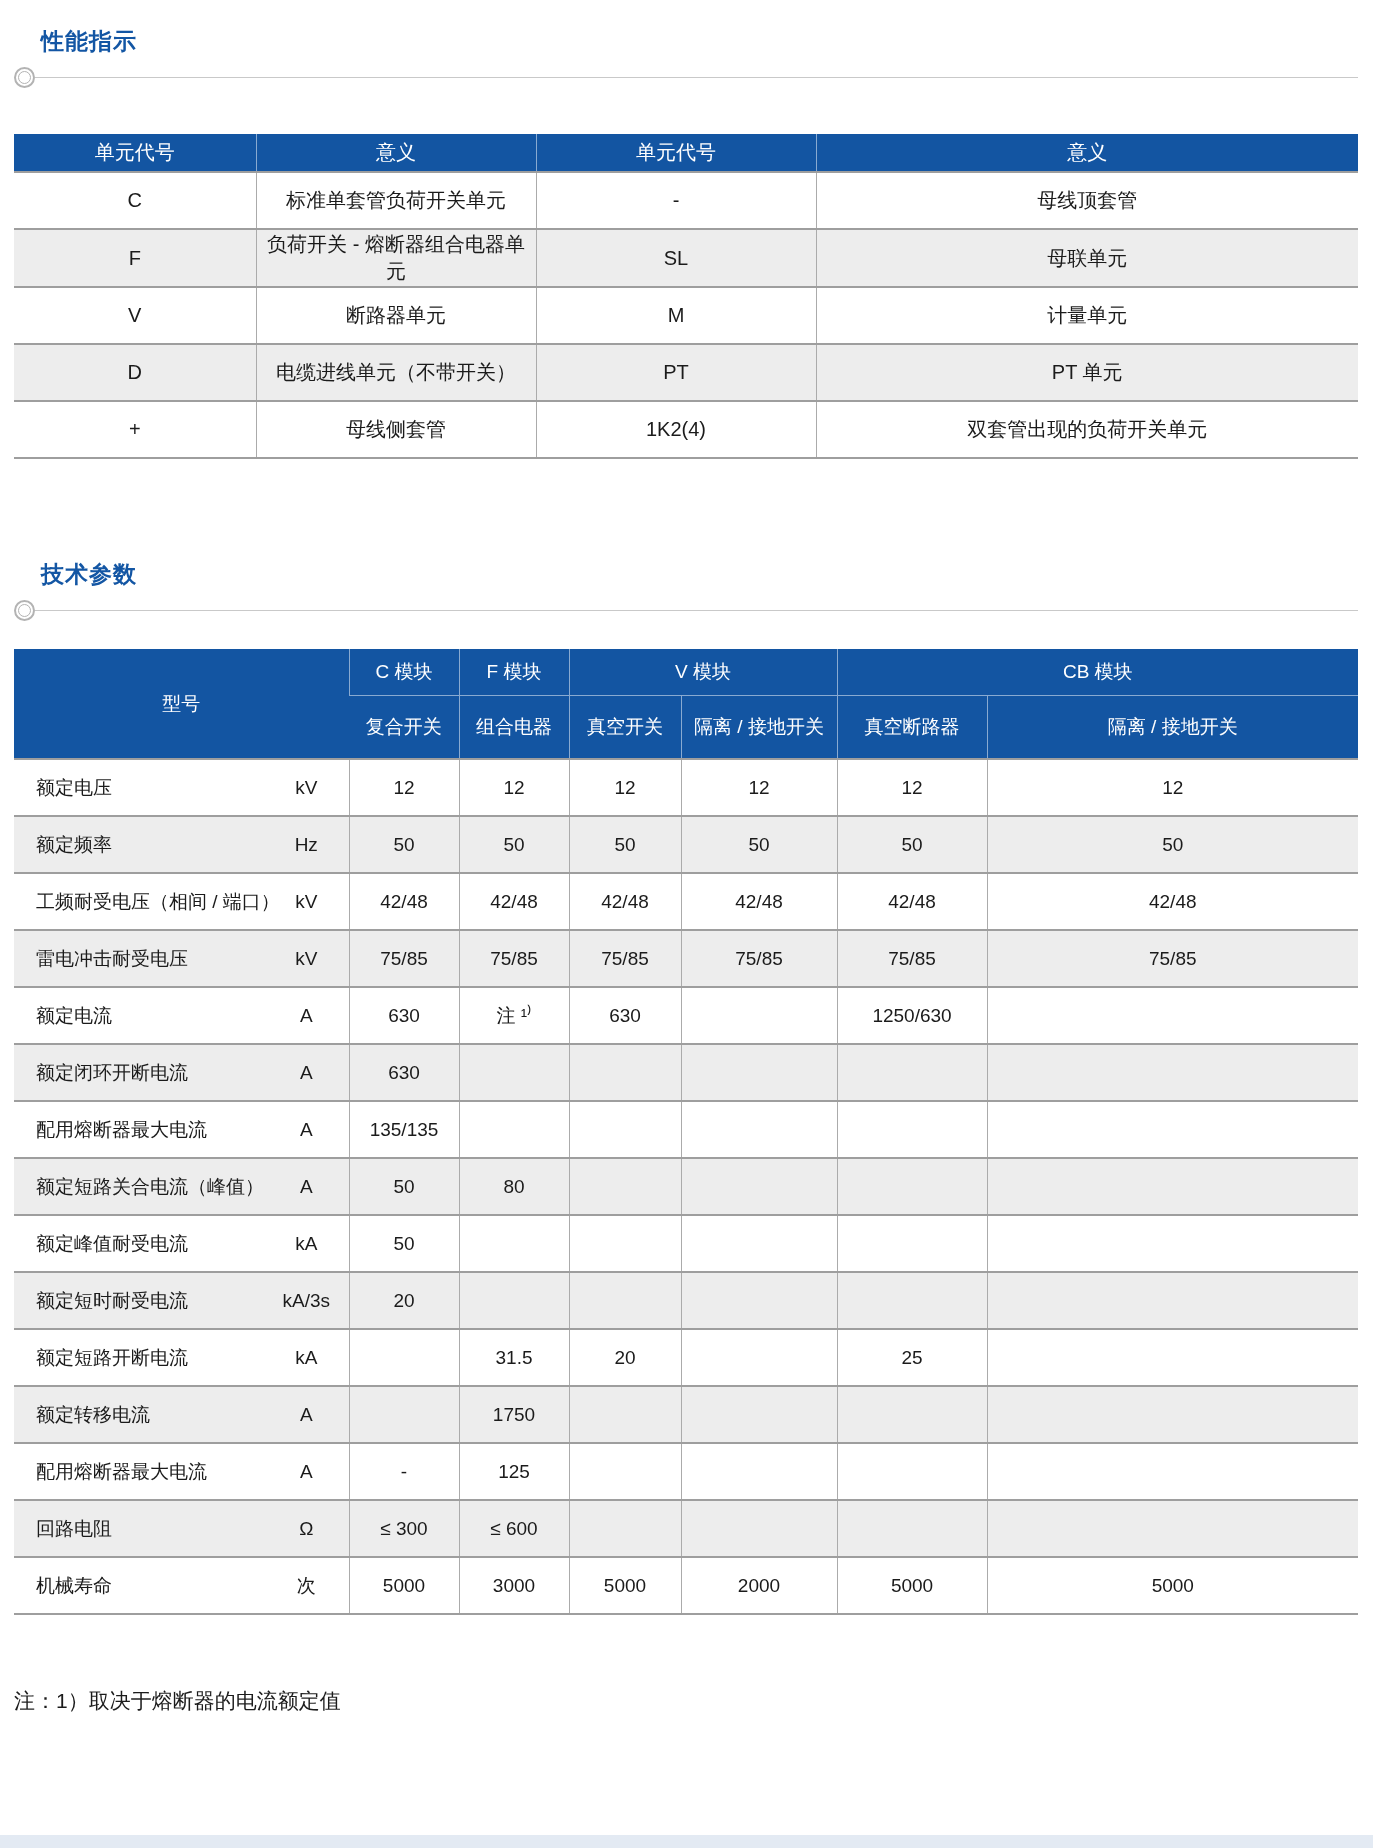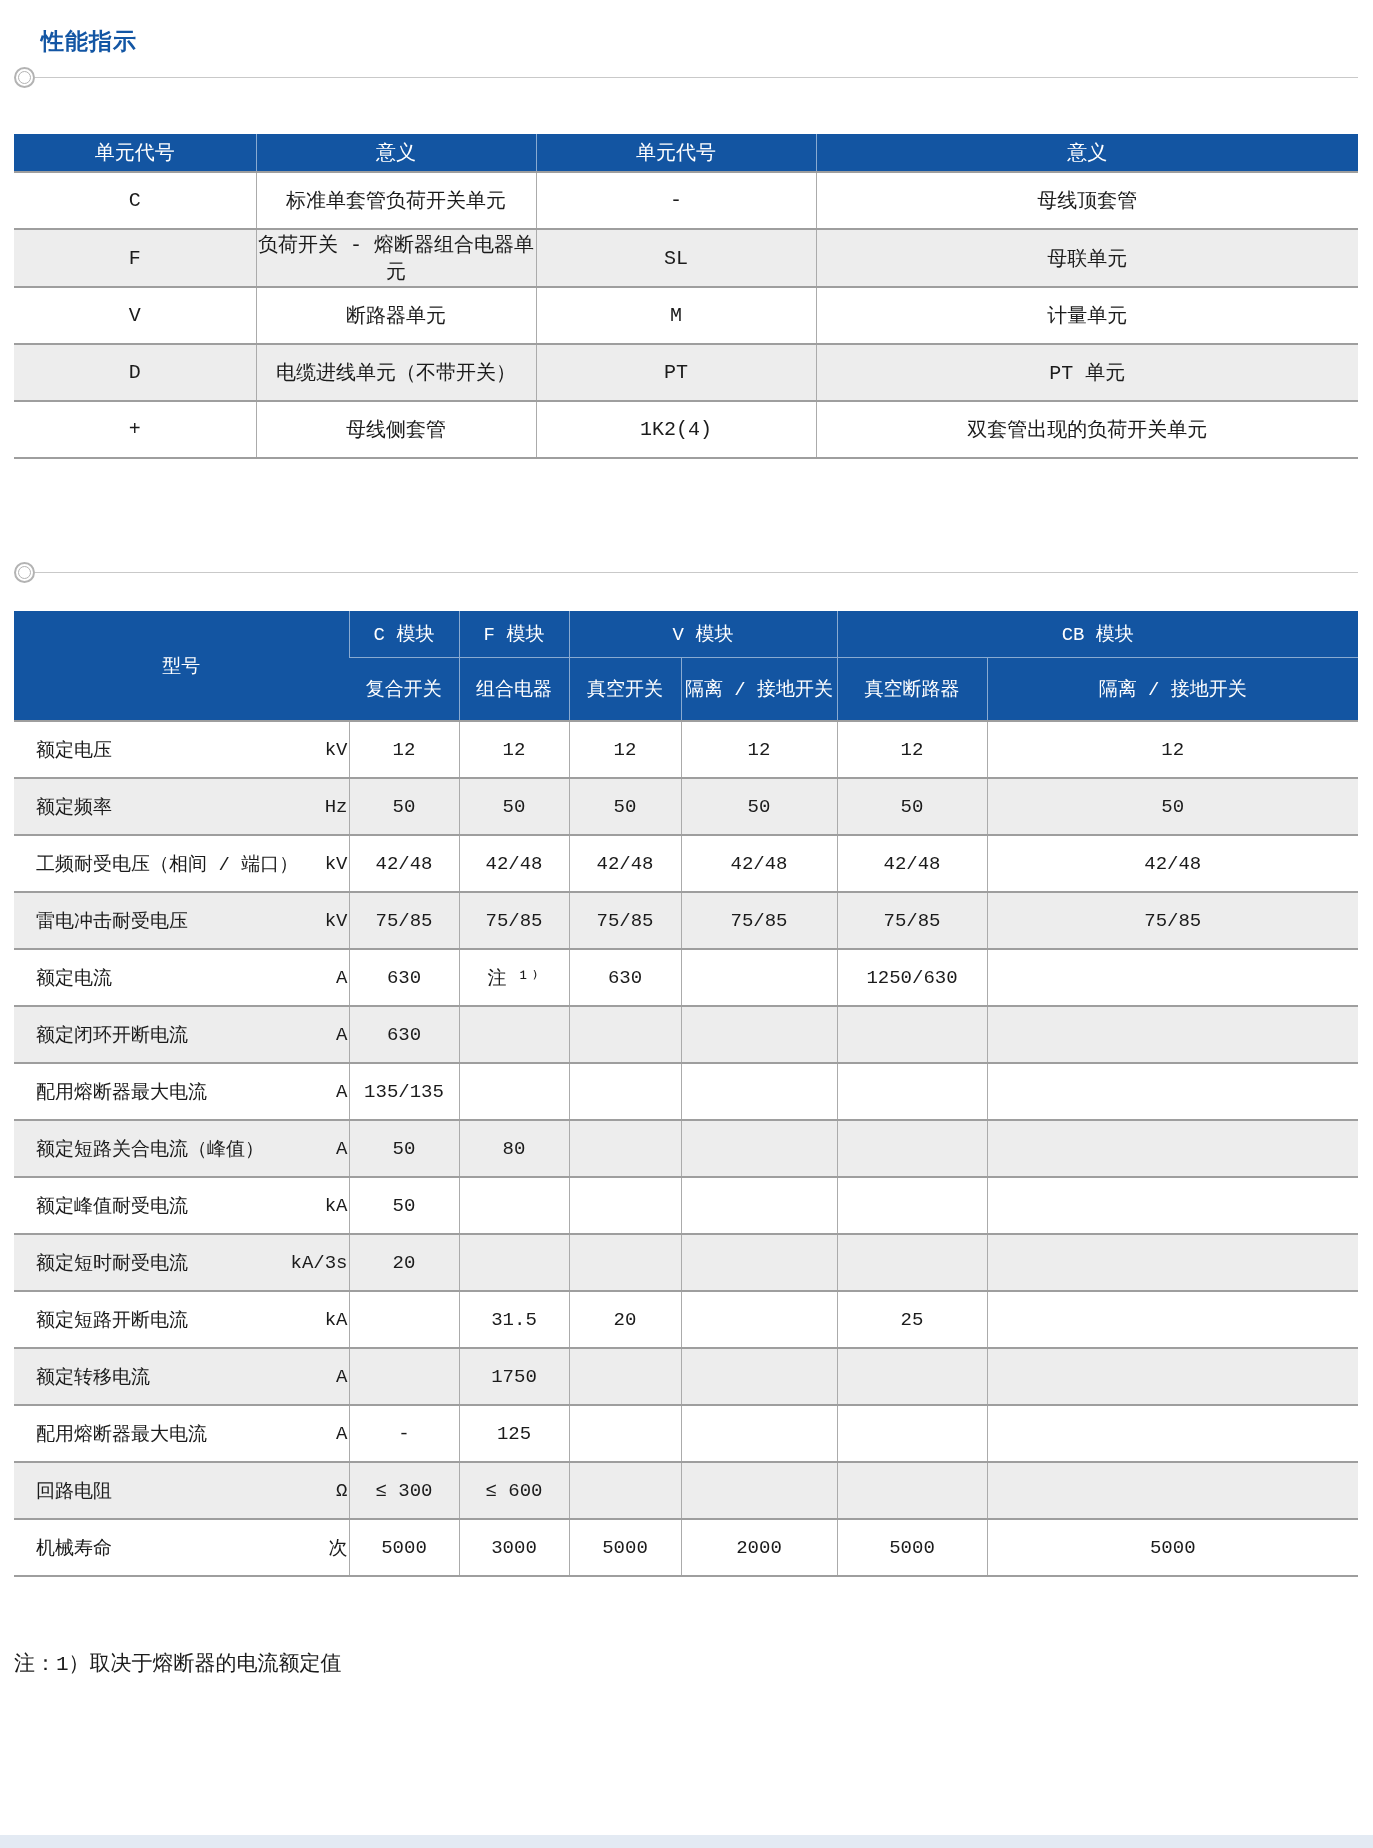--- a/index.html
+++ b/index.html
@@ -7,21 +7,21 @@
     --title-blue:#1356a4;
     --stripe:#ededed;
     --row-line:#9e9e9e;
     --vline:#ababab;
     --bottom-bar:#e3eaf3;
   }
   *{box-sizing:border-box}
   html,body{margin:0;padding:0;background:#fff}
   .page{
     width:1373px;height:1848px;position:relative;background:#fff;overflow:hidden;
-    font-family:Liberation Mono, monospace;color:#1b1b1b;
+    font-family:Liberation Sans, sans-serif;color:#1b1b1b;
     padding-top:26px;
   }
   .sec{margin:0 15px 0 14px}
   .sec-title{
     font-size:23px;font-weight:700;color:var(--title-blue);
     margin:0 0 7px 27px;letter-spacing:1px;
   }
   .sec-rule{display:flex;align-items:center;height:26px}
   .ring{
     width:21px;height:21px;border:2px solid #b3b3b3;border-radius:50%;
@@ -55,21 +55,21 @@
   }
   .ttable thead tr.group-row th{height:46px}
   .ttable thead tr.sub-row th{height:64px;border-top:1px solid rgba(255,255,255,.5)}
   .ttable thead th + th{border-left:1px solid rgba(255,255,255,.5)}
   .ttable thead th.model-h{border-top:none}
   .ttable td{height:57px;font-size:19px;border-top:2px solid var(--row-line)}
   .ttable td.vcell{border-left:1px solid var(--vline)}
   .ttable td.name{
     text-align:left;padding-left:22px;white-space:nowrap;
   }
-  .ttable td.unit{text-align:right;white-space:nowrap}
+  .ttable td.unit{text-align:center;white-space:nowrap}
   .ttable tbody tr:nth-child(even) td{background:var(--stripe)}
   .ttable tbody tr:last-child td{border-bottom:2px solid var(--row-line)}
 
   .footnote{margin:72px 0 0 14px;font-size:21px;color:#1b1b1b}
   .bottom-bar{position:absolute;left:0;bottom:0;width:100%;height:13px;background:var(--bottom-bar)}
 </style>
 </head>
 <body>
 
 <div class="page">
@@ -126,20 +126,21 @@
             <td>1K2(4)</td>
             <td>双套管出现的负荷开关单元</td>
           </tr>
         </tbody>
       </table>
   </section>
 
   <div class="spacer2"></div>
 
   <section class="sec">
+    <h2 class="sec-title">技术参数</h2>
     <div class="sec-rule">
       <span class="ring"></span>
       <span class="rule-line"></span>
     </div>
     <table class="ttable" id="tech-table">
       <colgroup>
         <col style="width:250px">
           <col style="width:85px">
         <col style="width:110px">
           <col style="width:110px">

